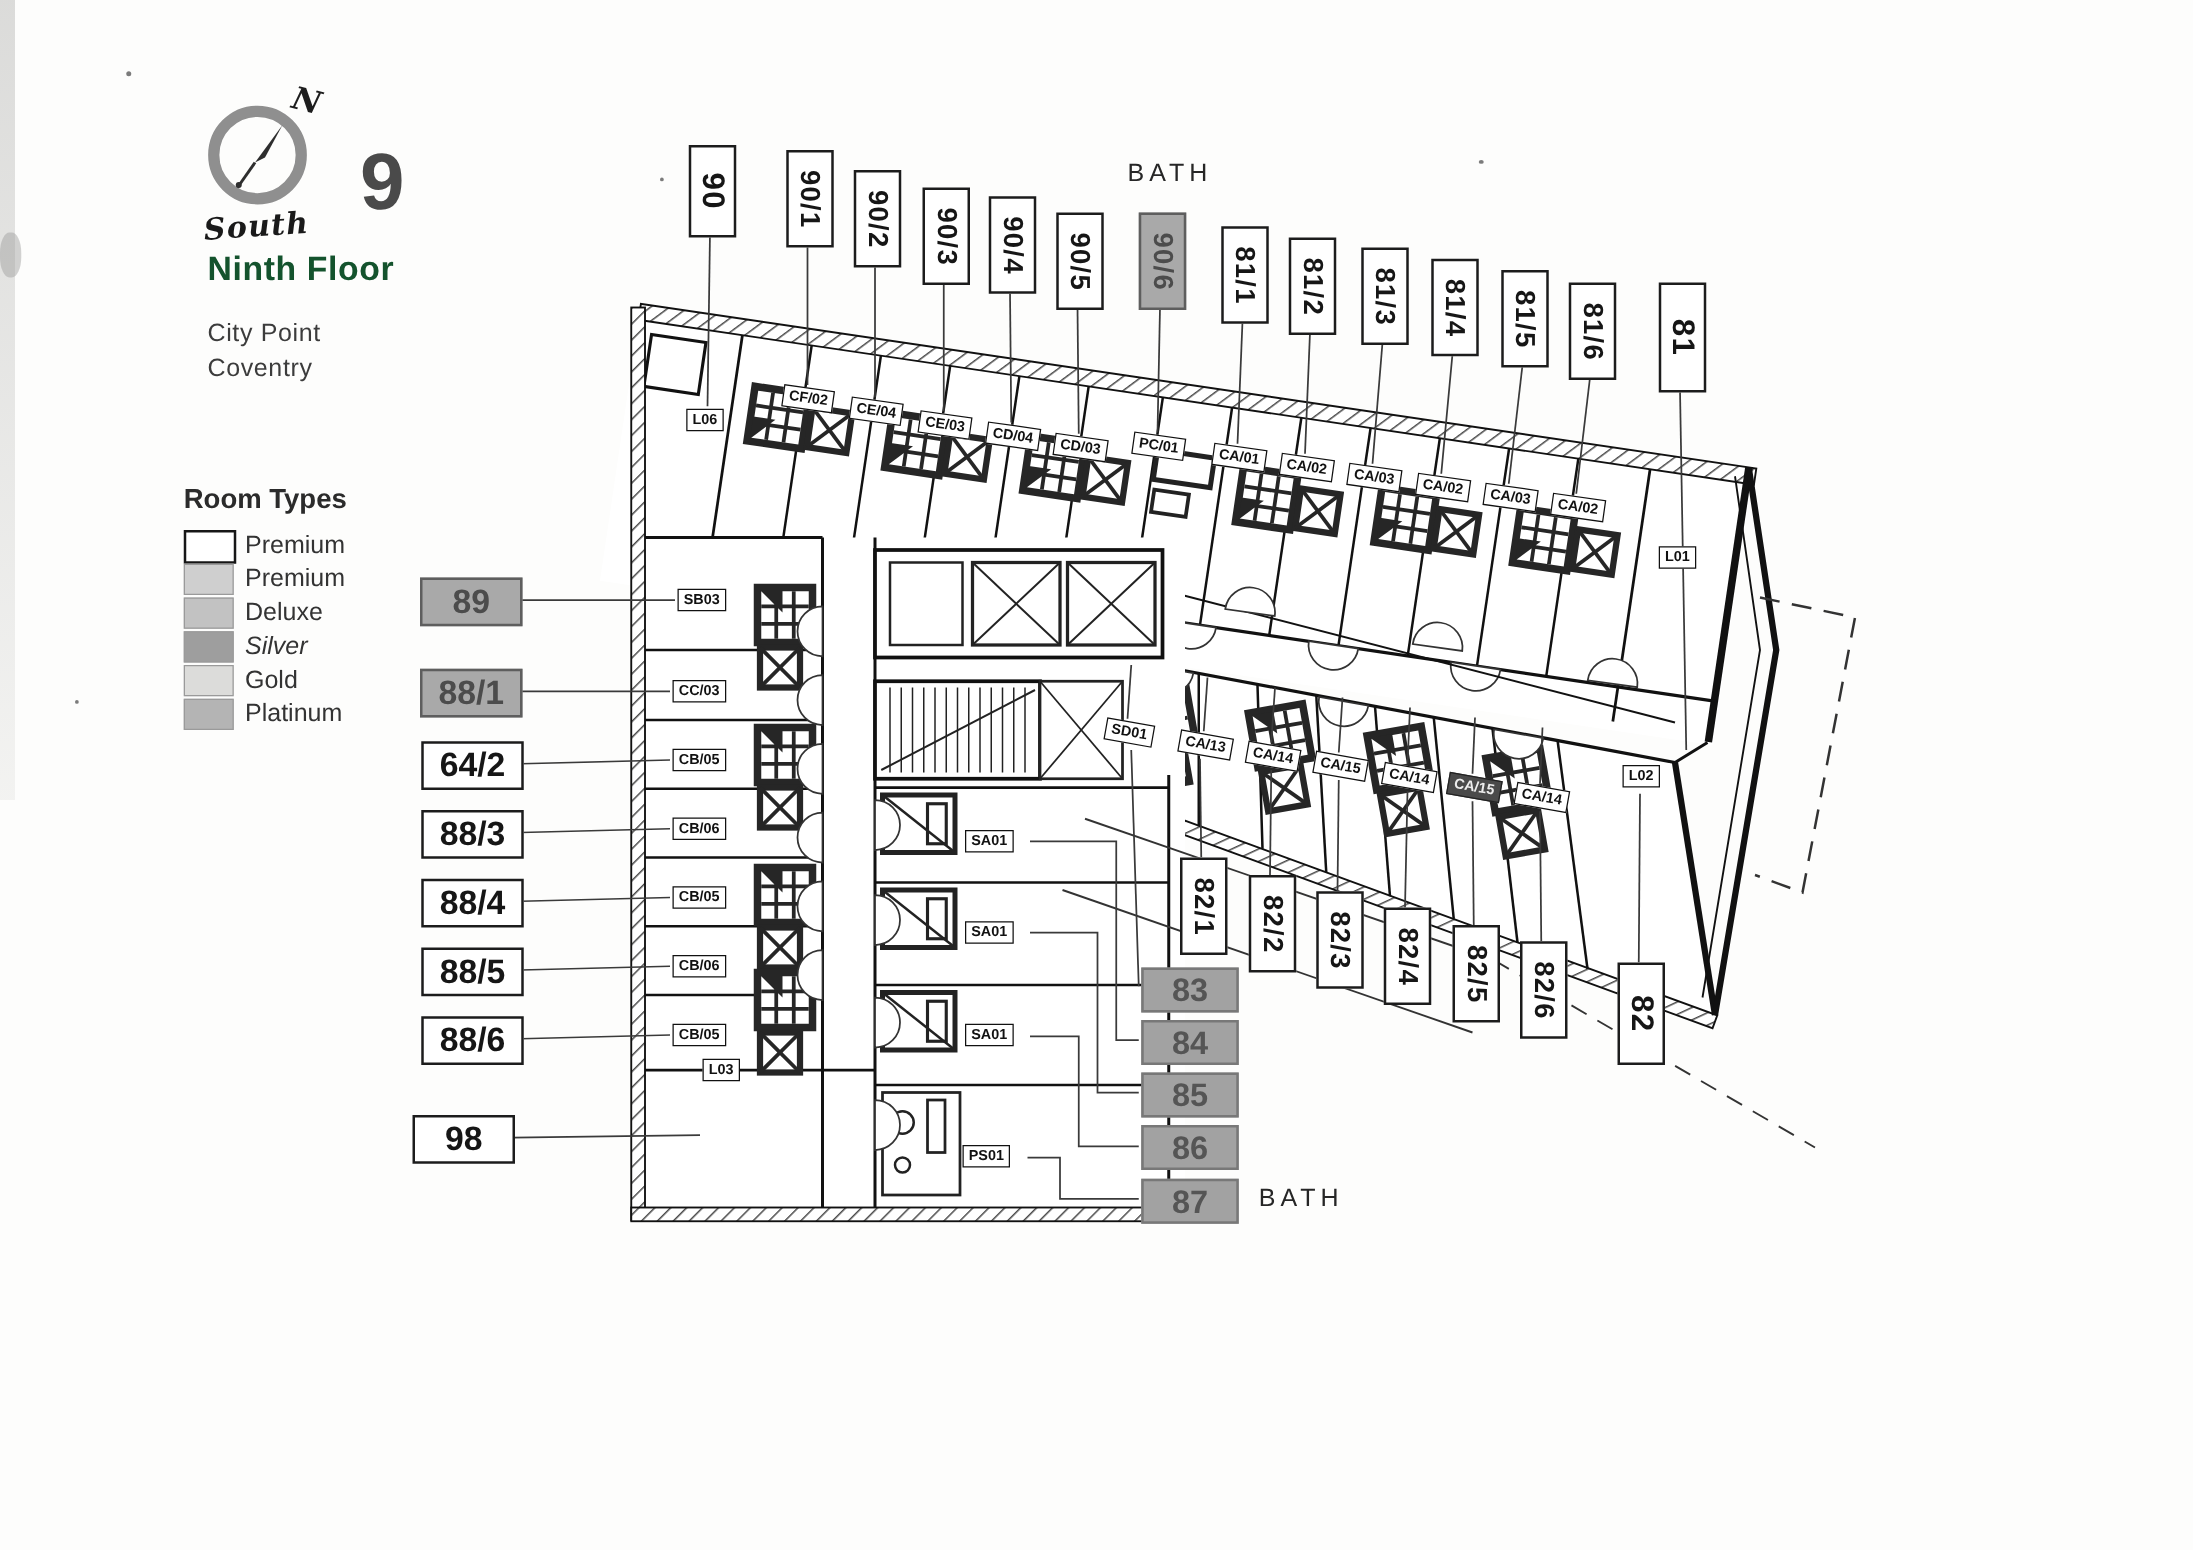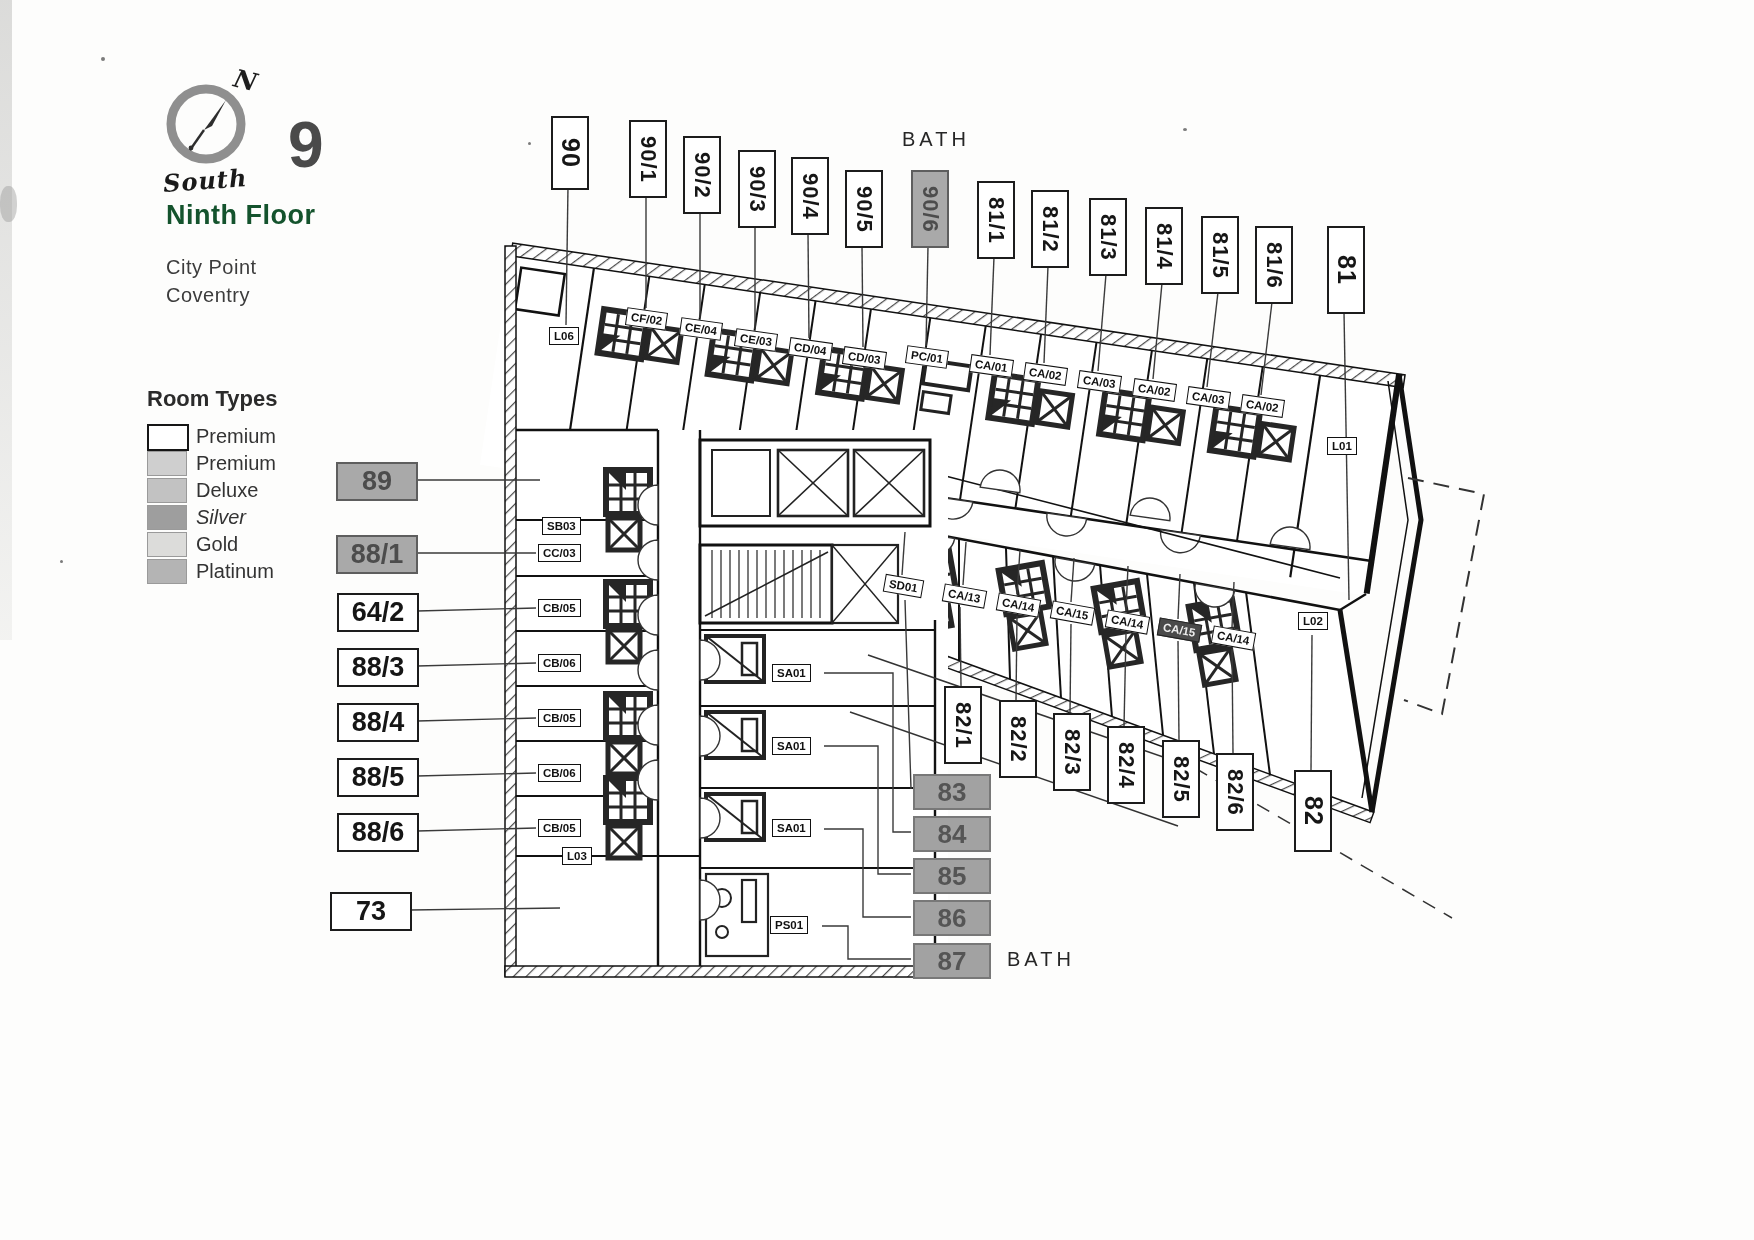--- a/index.html
+++ b/index.html
@@ -344,21 +344,21 @@
   <div class="vlabel" style="left:1255px;top:226px;">81/6</div>
   <div class="vlabel" style="left:1327px;top:226px;height:84px;font-size:25px;">81</div>
 
   <div class="hlabel shaded" style="left:336px;top:462px;">89</div>
   <div class="hlabel shaded" style="left:336px;top:535px;">88/1</div>
   <div class="hlabel" style="left:337px;top:593px;">64/2</div>
   <div class="hlabel" style="left:337px;top:648px;">88/3</div>
   <div class="hlabel" style="left:337px;top:703px;">88/4</div>
   <div class="hlabel" style="left:337px;top:758px;">88/5</div>
   <div class="hlabel" style="left:337px;top:813px;">88/6</div>
-  <div class="hlabel" style="left:330px;top:892px;">73</div>
+  <div class="hlabel" style="left:330px;top:892px;">98</div>
 
   <div class="vlabel" style="left:944px;top:686px;">82/1</div>
   <div class="vlabel" style="left:999px;top:700px;">82/2</div>
   <div class="vlabel" style="left:1053px;top:713px;">82/3</div>
   <div class="vlabel" style="left:1107px;top:726px;">82/4</div>
   <div class="vlabel" style="left:1162px;top:740px;">82/5</div>
   <div class="vlabel" style="left:1216px;top:753px;">82/6</div>
   <div class="vlabel" style="left:1294px;top:770px;height:78px;font-size:25px;">82</div>
 
   <div class="shlabel" style="left:913px;top:774px;">83</div>
@@ -375,21 +375,21 @@
   <div class="code rot8" style="left:843px;top:349px;">CD/03</div>
   <div class="code rot8" style="left:906px;top:348px;">PC/01</div>
   <div class="code rot8" style="left:970px;top:357px;">CA/01</div>
   <div class="code rot8" style="left:1024px;top:365px;">CA/02</div>
   <div class="code rot8" style="left:1078px;top:373px;">CA/03</div>
   <div class="code rot8" style="left:1133px;top:381px;">CA/02</div>
   <div class="code rot8" style="left:1187px;top:389px;">CA/03</div>
   <div class="code rot8" style="left:1241px;top:397px;">CA/02</div>
   <div class="code" style="left:1327px;top:437px;">L01</div>
 
-  <div class="code" style="left:542px;top:471px;margin-top:46px;">SB03</div>
+  <div class="code" style="left:542px;top:471px;">SB03</div>
   <div class="code" style="left:538px;top:544px;">CC/03</div>
   <div class="code" style="left:538px;top:599px;">CB/05</div>
   <div class="code" style="left:538px;top:654px;">CB/06</div>
   <div class="code" style="left:538px;top:709px;">CB/05</div>
   <div class="code" style="left:538px;top:764px;">CB/06</div>
   <div class="code" style="left:538px;top:819px;">CB/05</div>
   <div class="code" style="left:562px;top:847px;">L03</div>
 
   <div class="code rot10" style="left:884px;top:577px;">SD01</div>
   <div class="code rot10" style="left:943px;top:587px;">CA/13</div>

